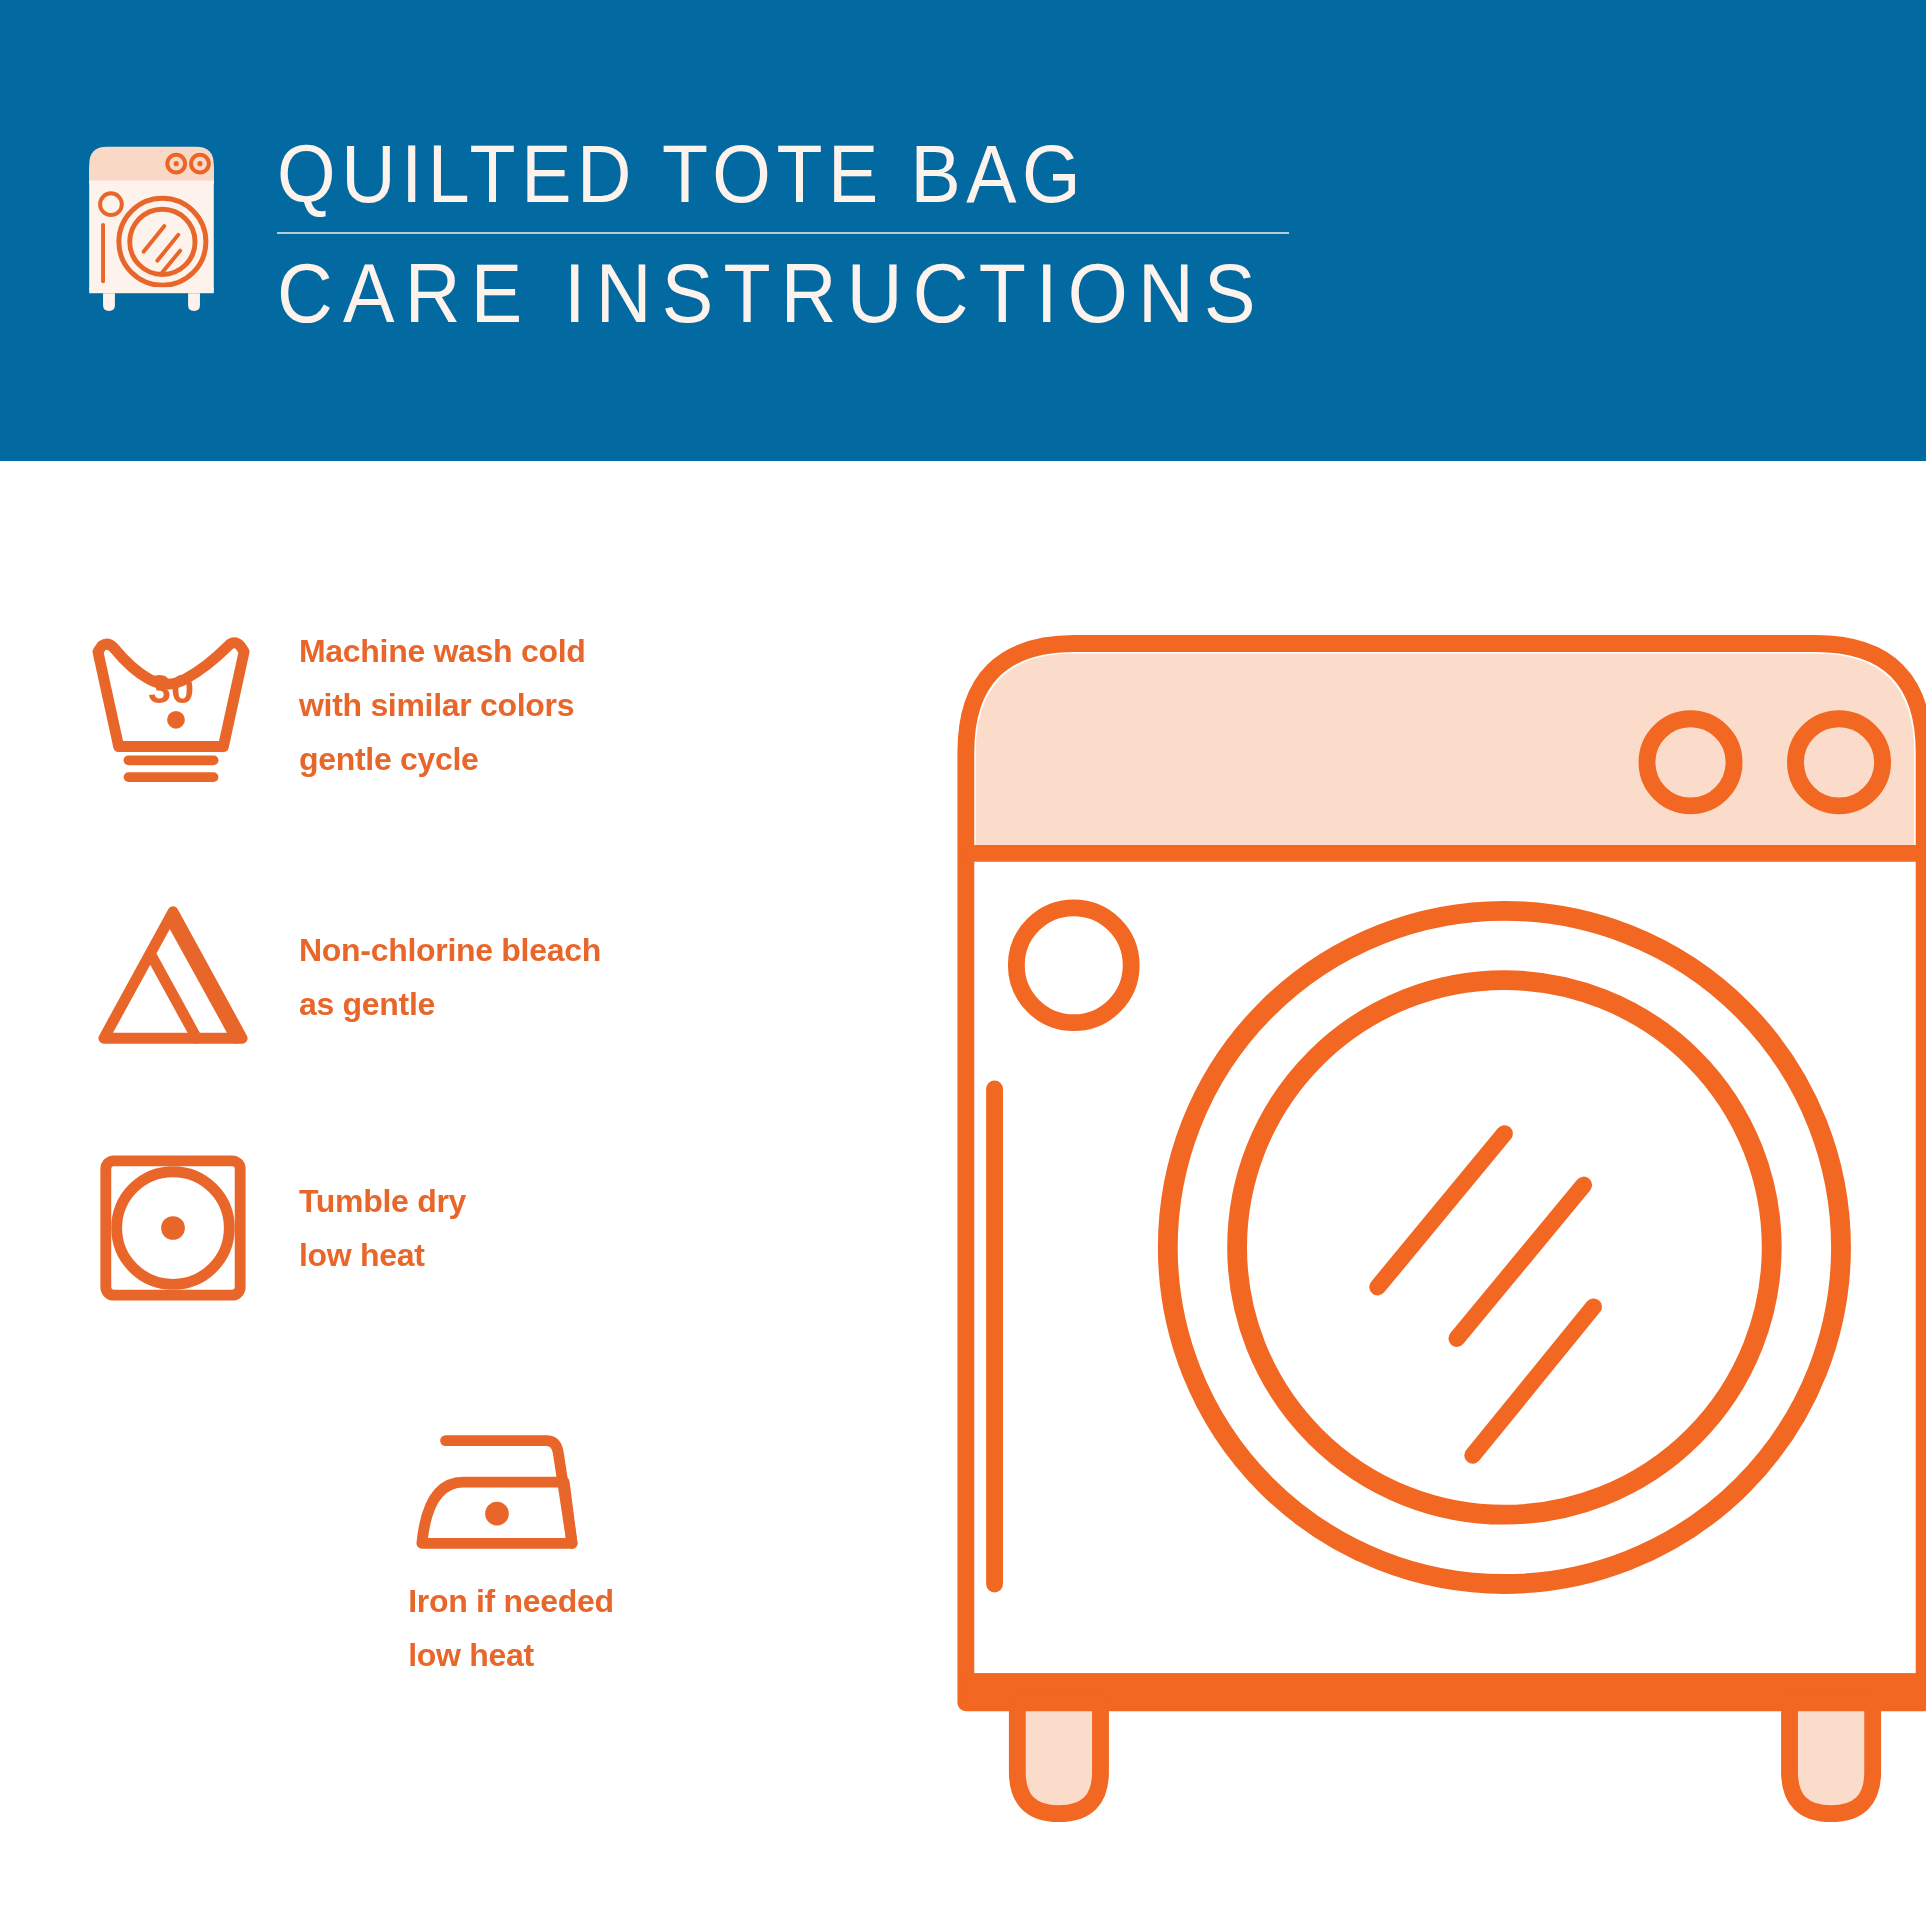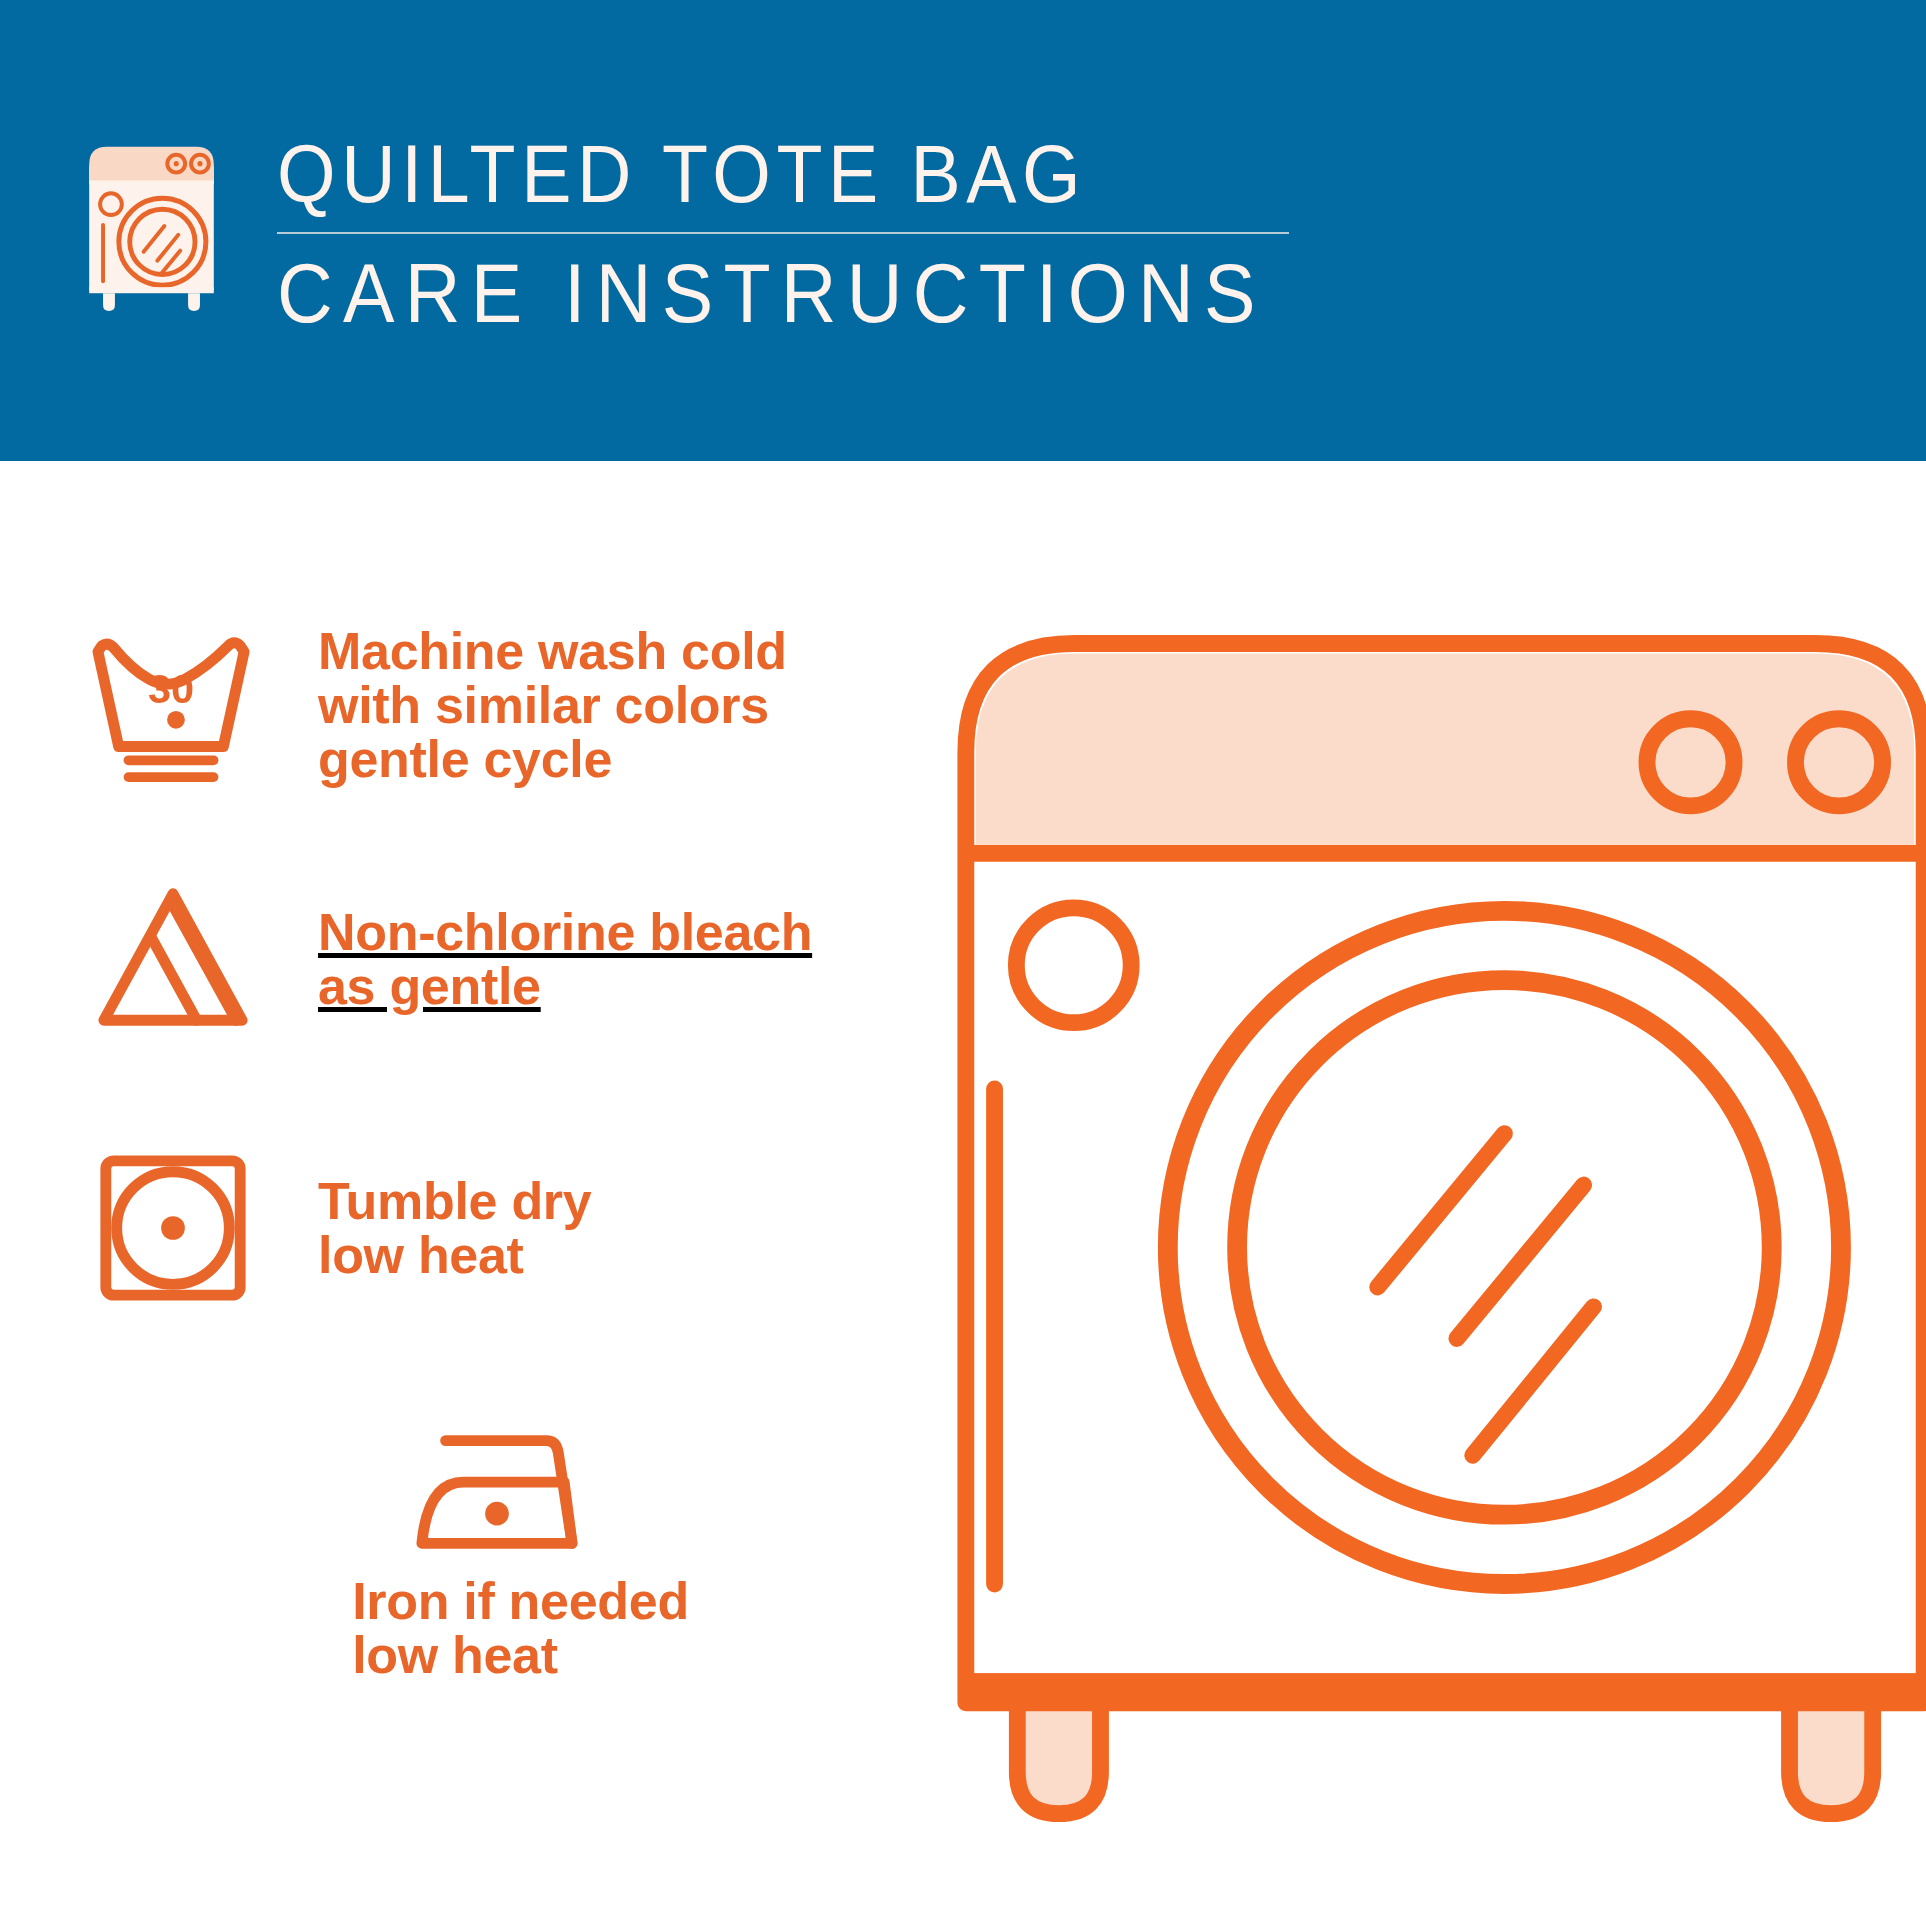--- a/index.html
+++ b/index.html
@@ -91,39 +91,39 @@
 
   .care-item {
     position: absolute;
     left: 79px;
     display: flex;
     align-items: center;
     width: 832px;
   }
 
   .care-item-0 { top: 160px; }
-  .care-item-1 { top: 414px; text-decoration: underline; }
+  .care-item-1 { top: 432px; }
   .care-item-2 { top: 683px; }
   .care-item-3 { top: 945px; flex-direction: column; }
 
   .care-symbol {
     flex: 0 0 auto;
     width: 188px;
     height: 168px;
     display: flex;
     align-items: center;
     justify-content: center;
   }
 
   .care-text {
-    margin-left: 51px;
+    margin-left: 32px;
     color: #E8662A;
     font-family: "Liberation Sans", sans-serif;
     font-weight: 700;
-    font-size: 52px;
+    font-size: 32px;
     line-height: 54px;
     letter-spacing: -0.3px;
   }
 
   .care-text .line { display: block; white-space: nowrap; }
 
   
   .washer-illustration {
     position: absolute;
     left: 960;

